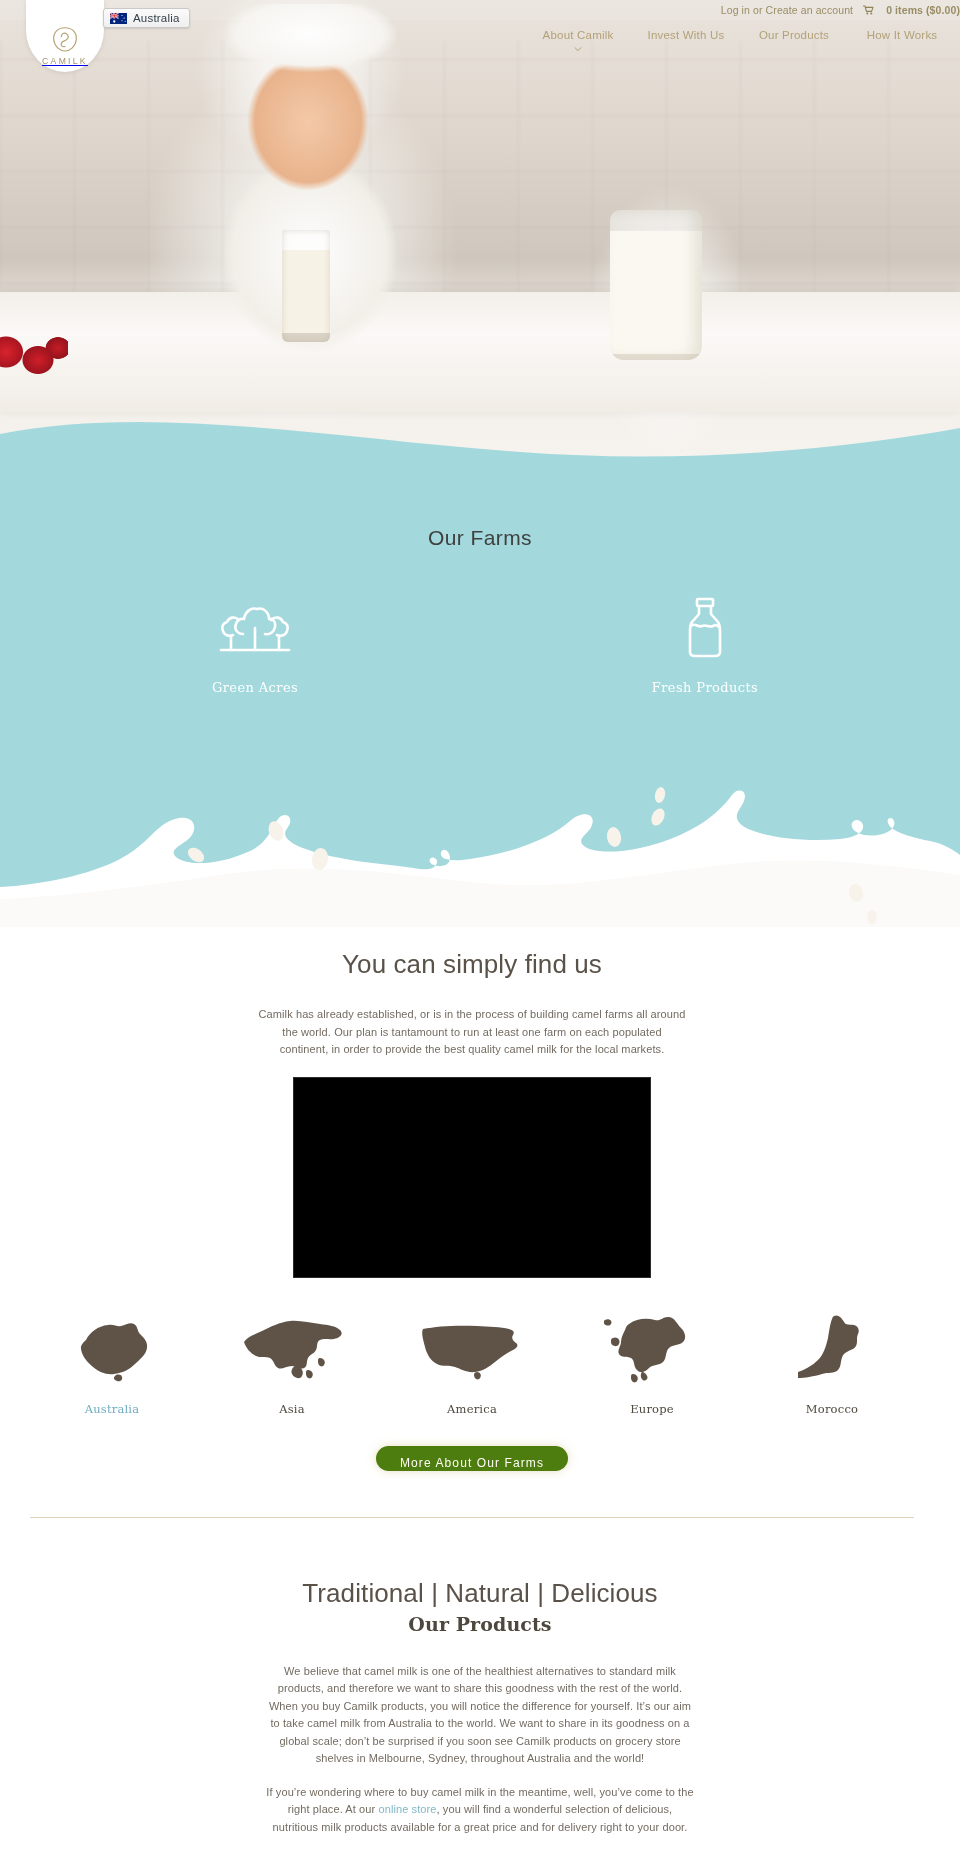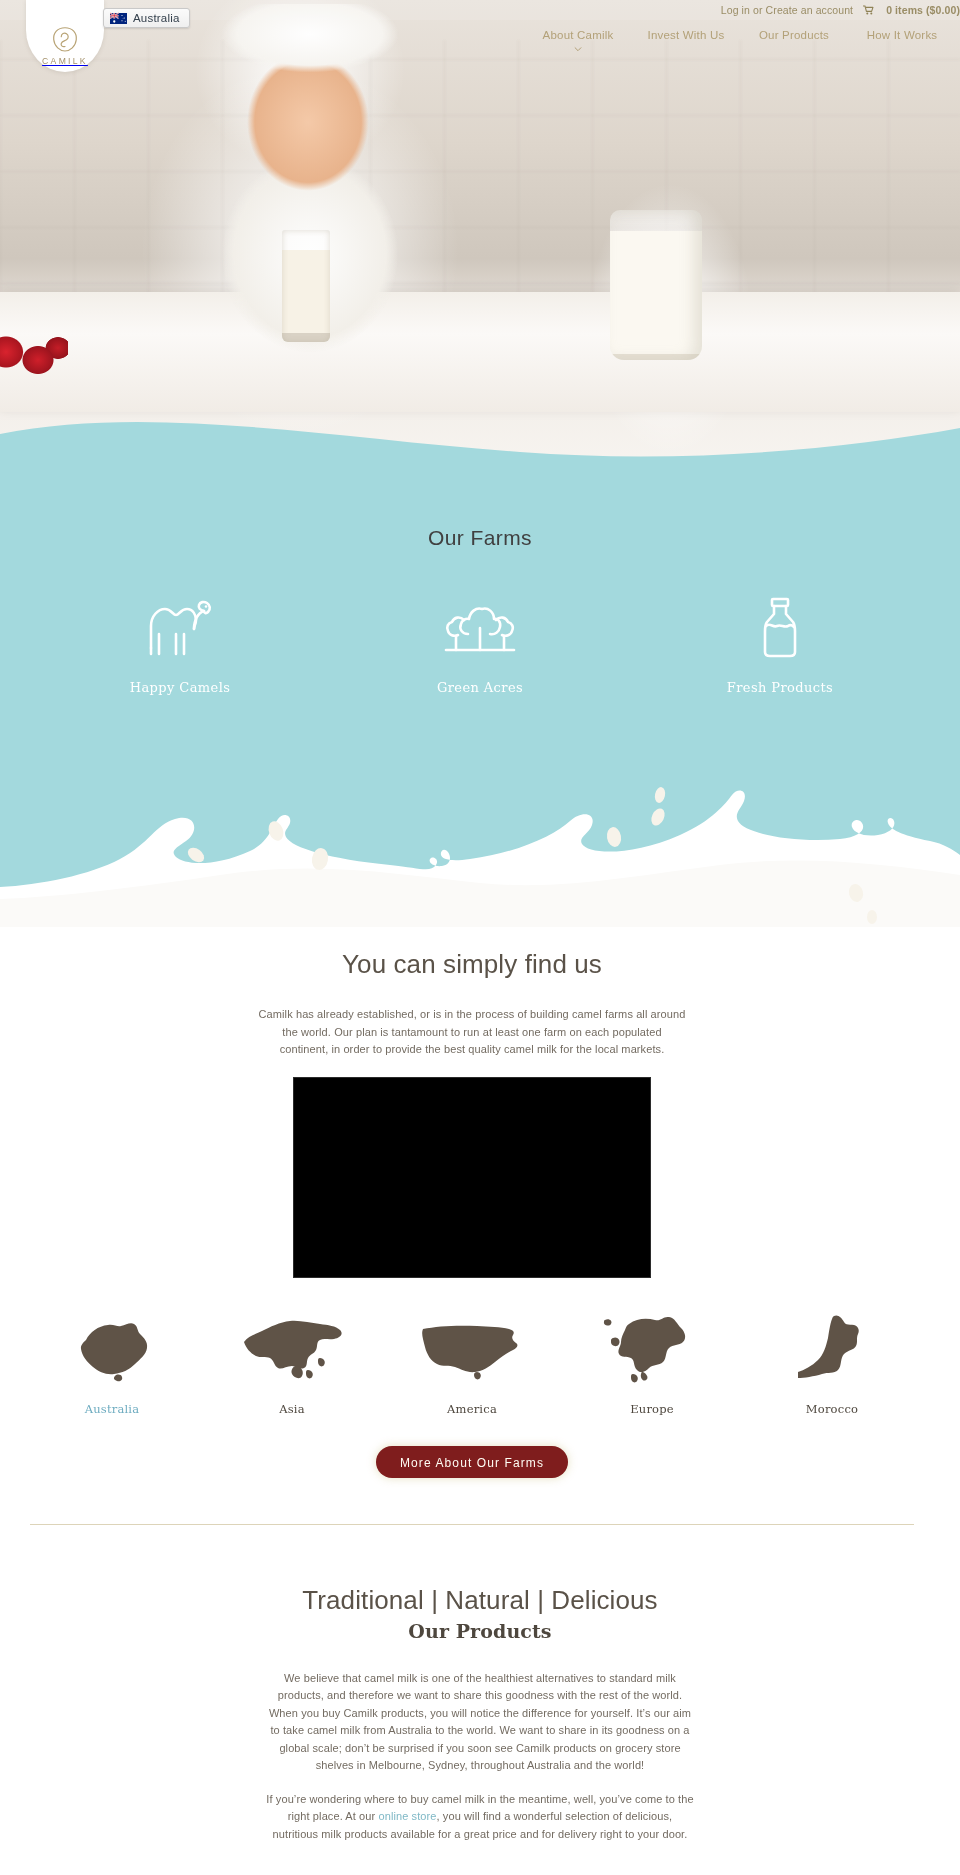--- a/index.html
+++ b/index.html
@@ -167,23 +167,23 @@
   .region { flex: 1; display: flex; flex-direction: column; align-items: center; cursor: pointer; }
   .region .mapwrap { height: 80px; display: flex; align-items: center; justify-content: center; }
   .region .rlabel {
     margin-top: 12px; font-family: "DejaVu Serif", serif; font-size: 11.5px;
     color: #4e473e; letter-spacing: .2px;
   }
   .region.active .rlabel { color: #6eacc0; }
 
   .btn-wrap { margin-top: 30px; display: flex; justify-content: center; }
   .btn-pill {
-    background: #7f1d1d; color: #fffdf4;
+    background: #4d7c0f; color: #fffdf4;
     border: none; border-radius: 22px;
-    padding: 10px 24px 8px;
+    padding: 10px 24px 1px;
     font-size: 12px; letter-spacing: 1.1px;
     cursor: pointer;
     box-shadow: 0 0 10px rgba(200,186,120,.45);
   }
 
   .divider {
     width: 884px; height: 1px; margin: 46px auto 0;
     background: #ddd4b9;
   }
 
@@ -265,34 +265,20 @@
   </div>
 
   <section class="farms">
     <svg class="farms-wave" viewBox="0 0 960 60" preserveAspectRatio="none">
       <path d="M0,60 L0,22 C150,-8 330,26 520,40 C680,52 840,38 960,16 L960,60 Z" fill="#a3d9dd"></path>
     </svg>
 
     <h2>Our Farms</h2>
 
     <div class="farm-cards">
-      <div class="farm-card">
-        <div class="ficon">
-          <svg width="76" height="62" viewBox="0 0 76 62">
-            <g fill="none" stroke="#fff" stroke-width="2.6" stroke-linecap="round" stroke-linejoin="round">
-              <path d="M9 50 V28 C9 18 16 11 23 11 C29 11 31 17 34 17 C37 17 39 11 45 11 C51 11 54 17 54 22 C54 26 52 28 52 31"></path>
-              <path d="M52 31 C52 22 56 15 62 13"></path>
-              <path d="M62 13 C58 12 56 10 57 7 C58 4 62 3 65 5 C68 7 69 11 66 14 C64 16 62 15 62 13 Z"></path>
-              <path d="M9 50 V56 M17 36 V56 M34 36 V56 M42 36 V56"></path>
-            </g>
-            <circle cx="64" cy="8.5" r="1.3" fill="#fff"></circle>
-          </svg>
-        </div>
-        <div class="flabel">Happy Camels</div>
-      </div>
 
       <div class="farm-card">
         <div class="ficon">
           <svg width="84" height="62" viewBox="0 0 84 62">
             <g fill="none" stroke="#fff" stroke-width="2.6" stroke-linecap="round" stroke-linejoin="round">
               <path d="M26 22 C22 18 16 19 14 24 C10 25 8 29 10 33 C11 37 16 39 20 37"></path>
               <path d="M58 22 C62 18 68 19 70 24 C74 25 76 29 74 33 C73 37 68 39 64 37"></path>
               <path d="M30 36 C24 36 21 31 23 26 C24 22 28 20 31 21 C32 14 38 9 44 11 C50 9 56 14 56 21 C60 20 63 24 62 29 C61 34 57 37 52 36"></path>
               <path d="M18 52 V38 M42 52 V30 M66 52 V38"></path>
               <path d="M8 52 H76"></path>

